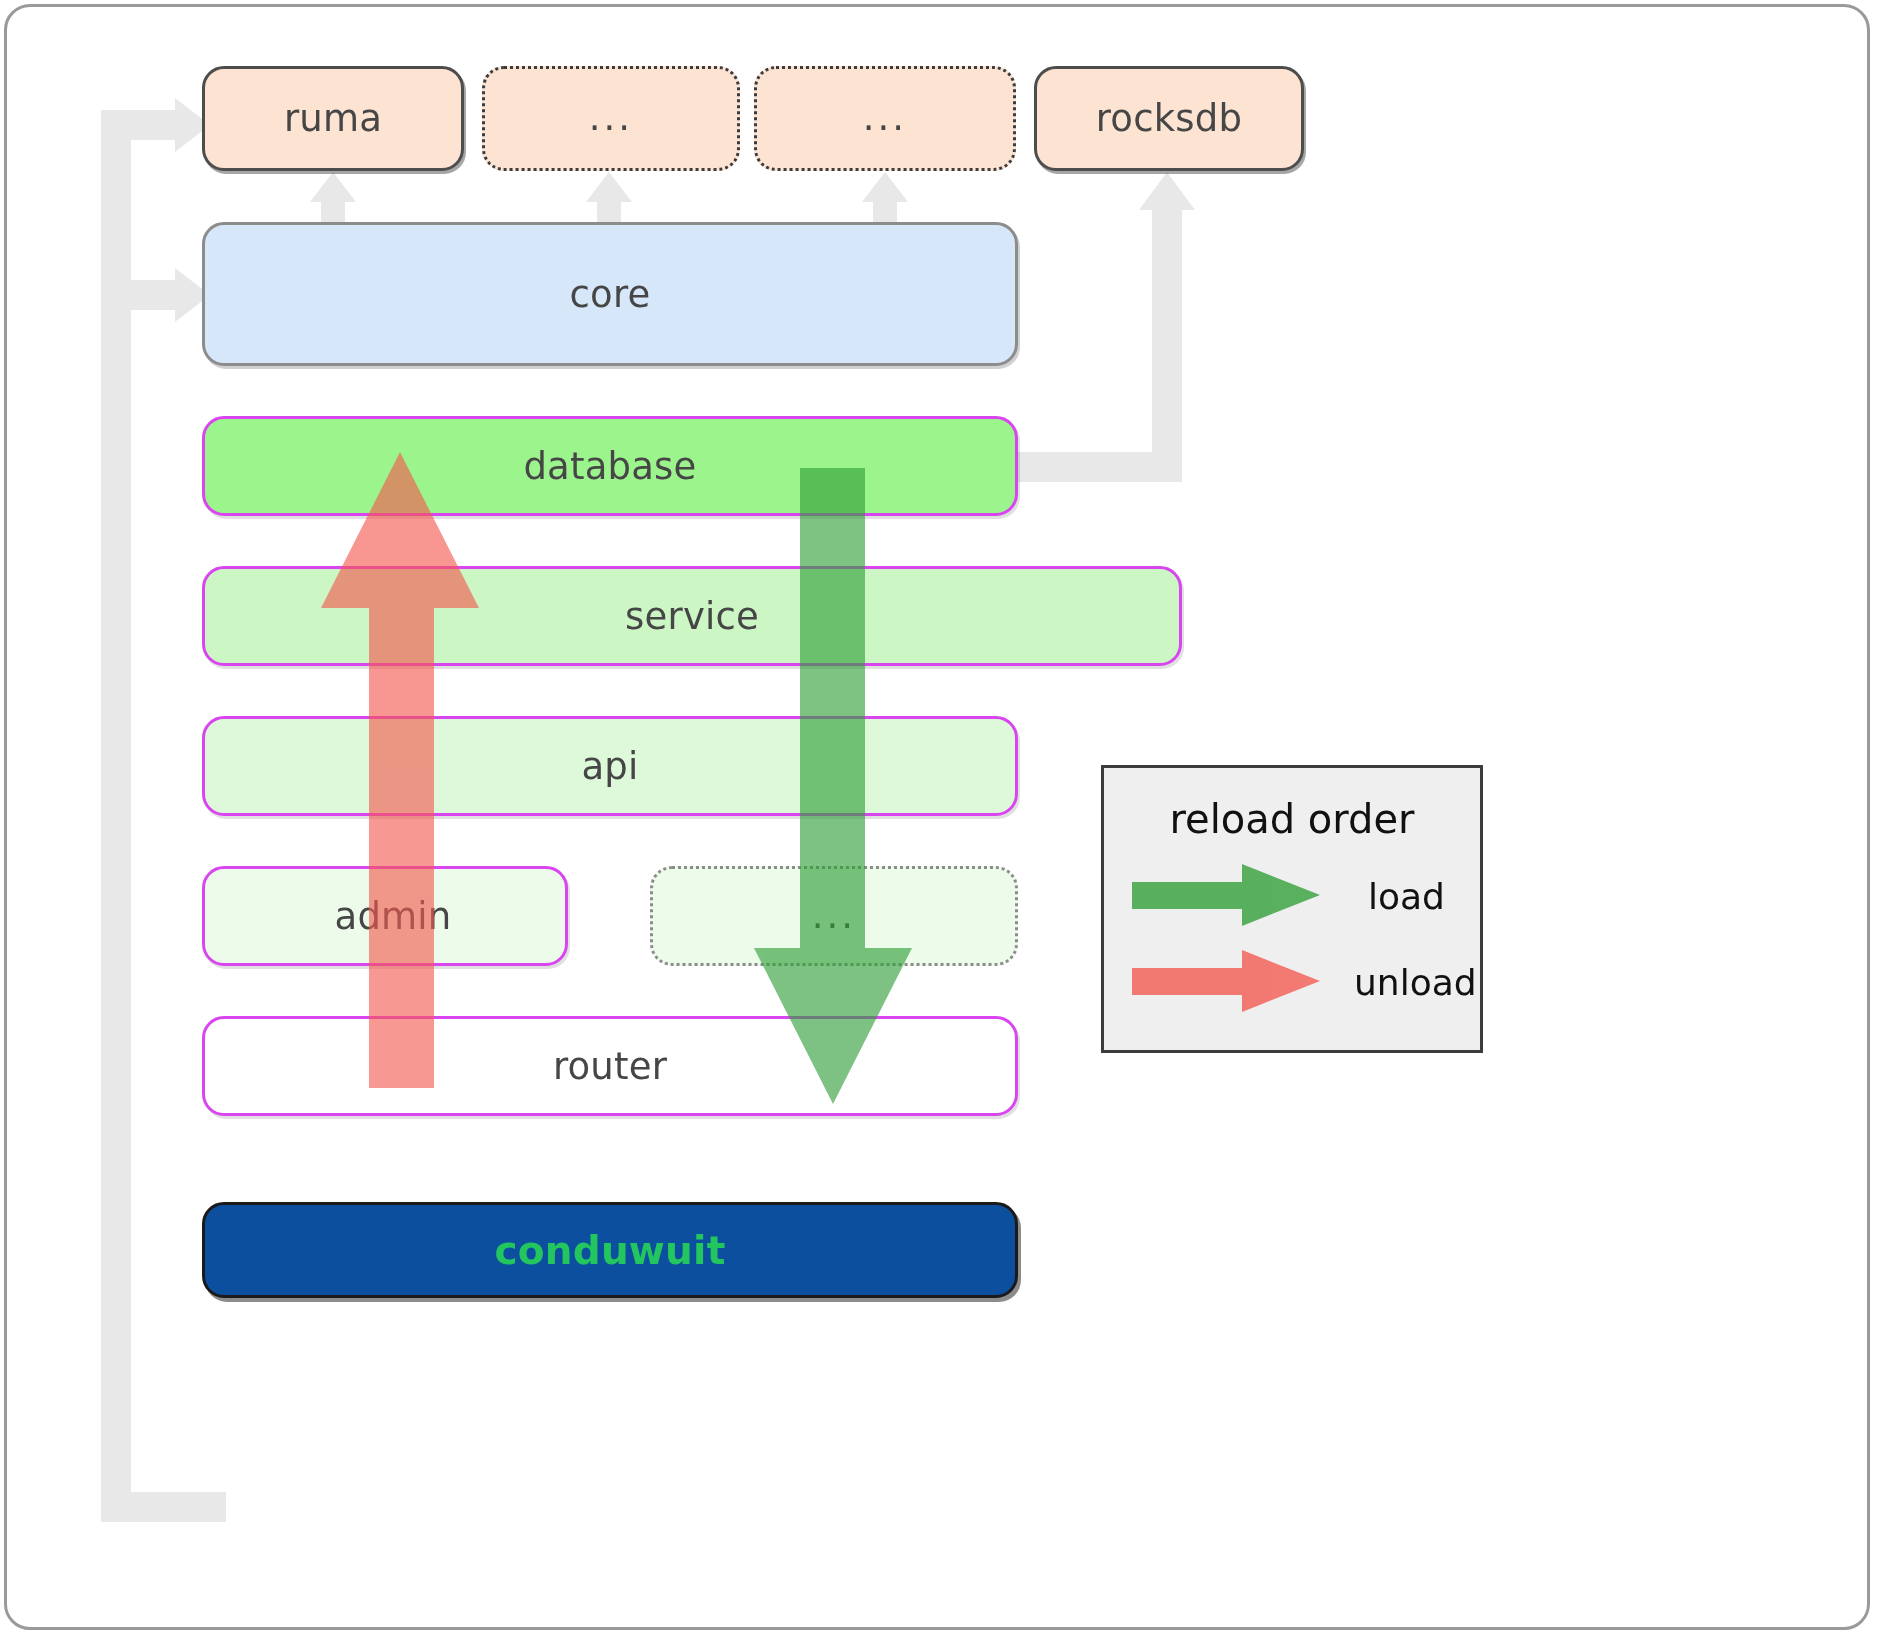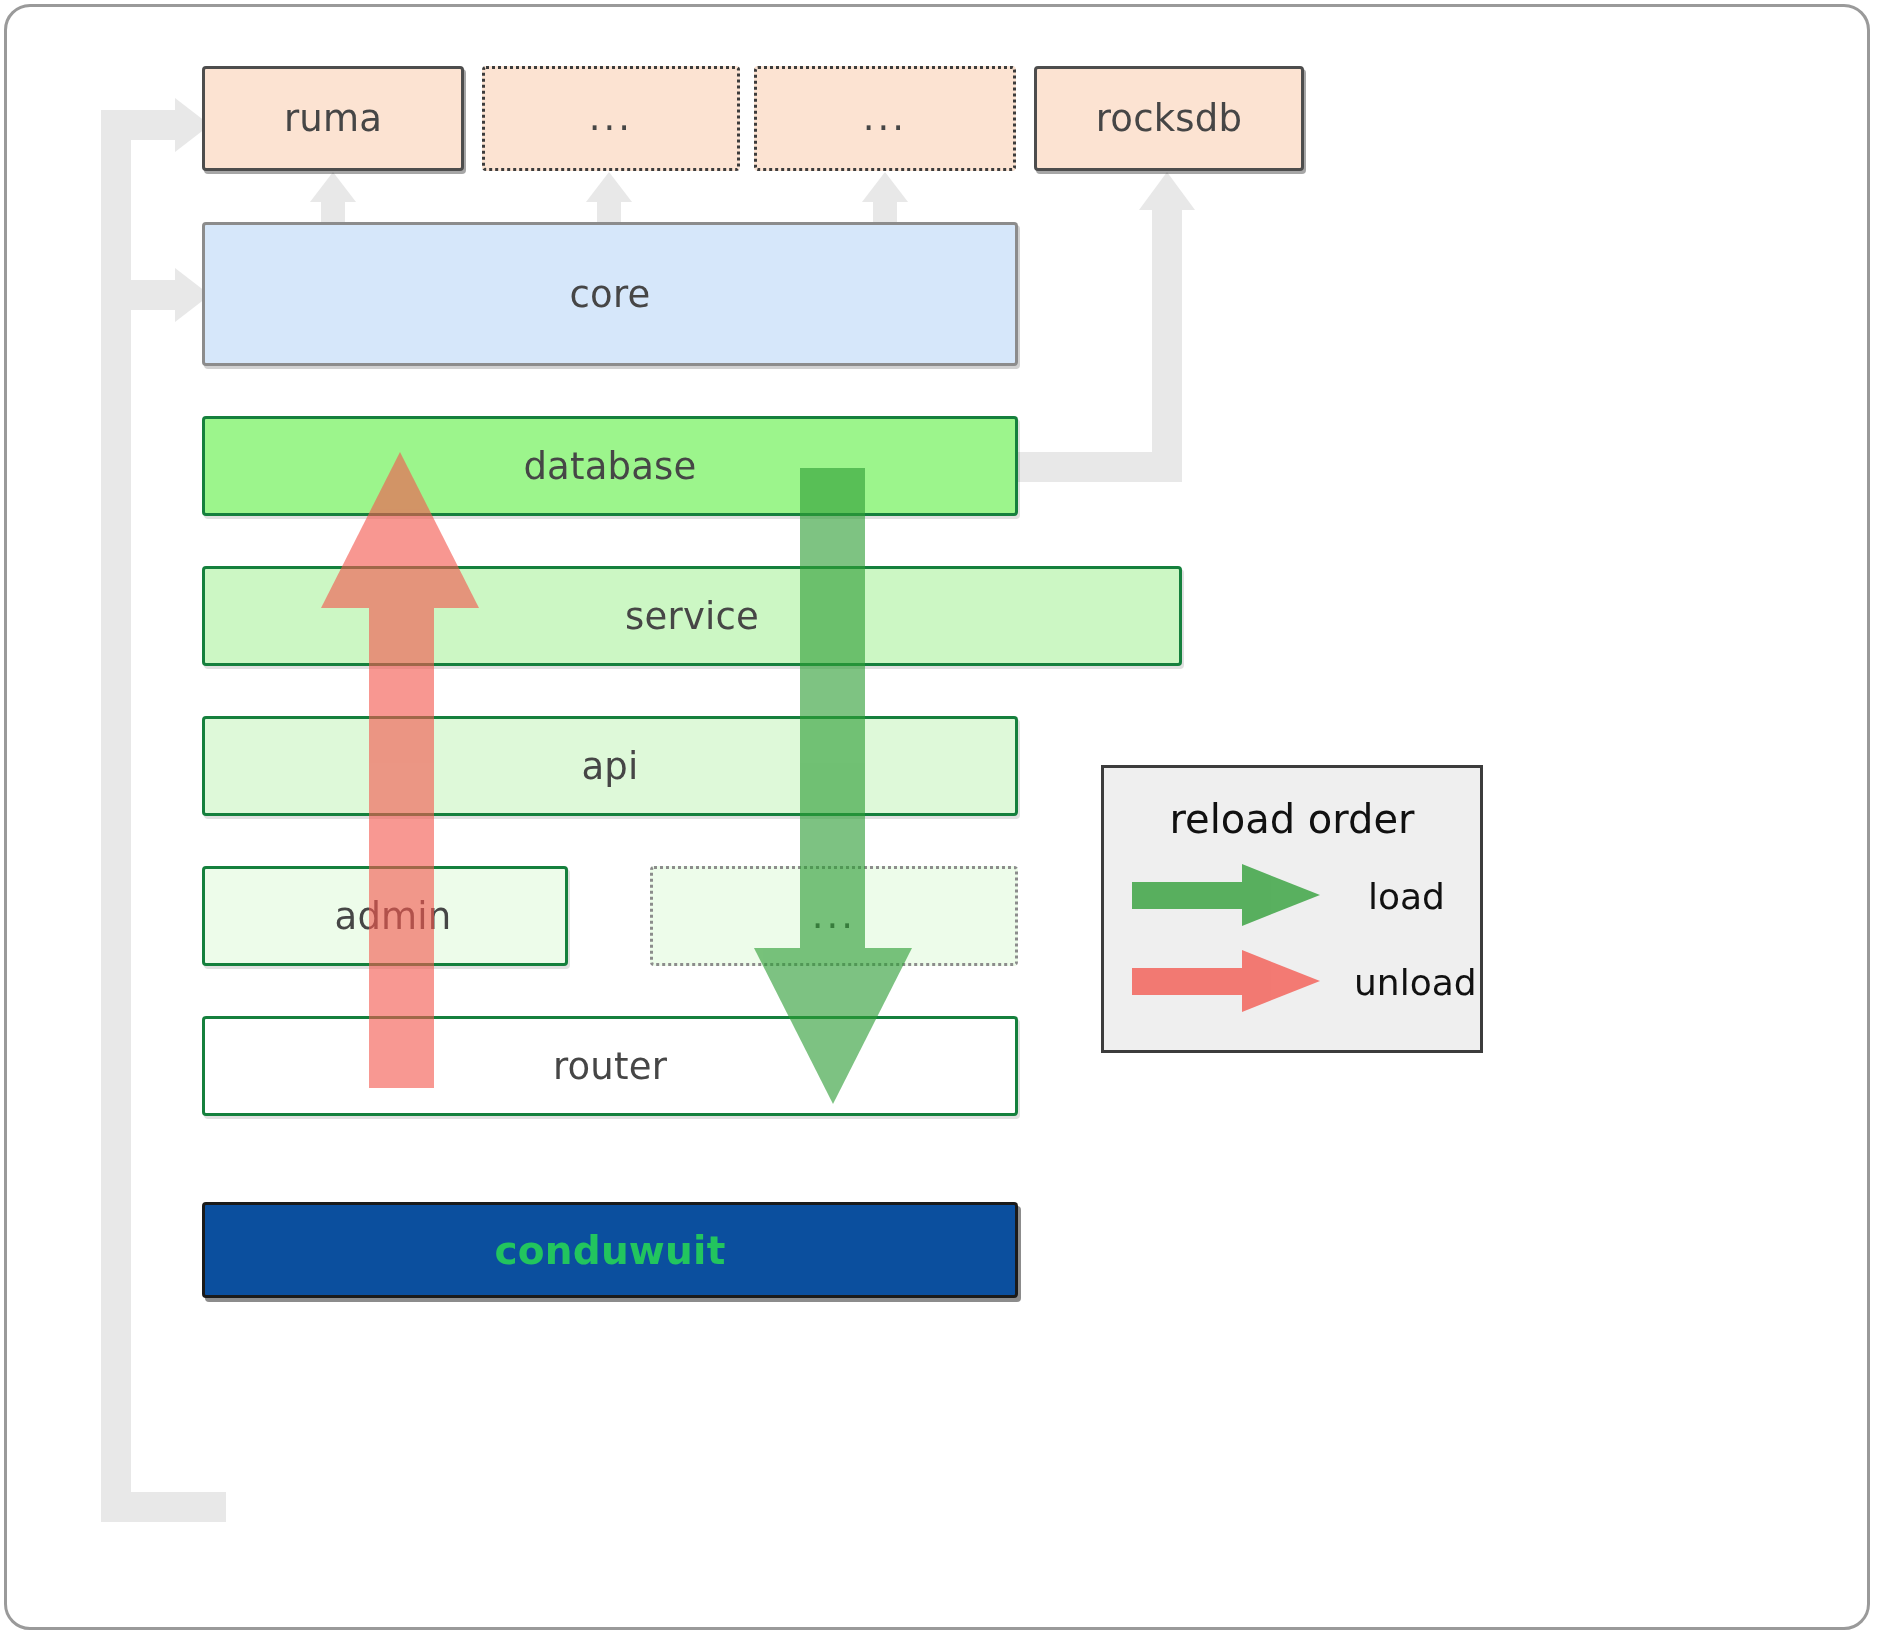--- a/index.html
+++ b/index.html
@@ -13,37 +13,37 @@
   .frame{
     position:absolute;left:4px;top:4px;width:1866px;height:1626px;
     border:3px solid #9a9a9a;border-radius:26px;background:#fff;
     box-sizing:border-box;
   }
   svg.layer{position:absolute;left:0;top:0;width:1883px;height:1643px;pointer-events:none;}
 
   .node{
     position:absolute;box-sizing:border-box;
     display:flex;align-items:center;justify-content:center;
-    border-radius:4px;
+    border-radius:22px;
     font-size:37px;color:#464646;
     letter-spacing:.2px;
   }
   .node.dep{
     background:#FCE3D2;border:3px solid #4d4d4d;
     box-shadow:2px 3px 0 rgba(0,0,0,.35);
   }
   .node.dep.dotted{
     border:3px dotted #3c3c3c;box-shadow:none;
   }
   .node.core{
     background:#D6E7FA;border:3px solid #8c8c8c;
     box-shadow:2px 3px 0 rgba(0,0,0,.18);
   }
   .node.lvl{
-    border:3px solid #15803d;
+    border:3px solid #d946ef;
     box-shadow:2px 3px 0 rgba(0,0,0,.12);
   }
   .node.lvl.dotted{border:3px dotted #8c8c8c;box-shadow:none;}
   .node.root{
     background:#0B4F9E;border:3px solid #1a1a1a;
     color:#22c55e;font-weight:bold;font-size:39px;
     box-shadow:3px 4px 0 rgba(0,0,0,.45);
   }
   .dots{letter-spacing:3px;font-size:37px;line-height:.6;}
 

